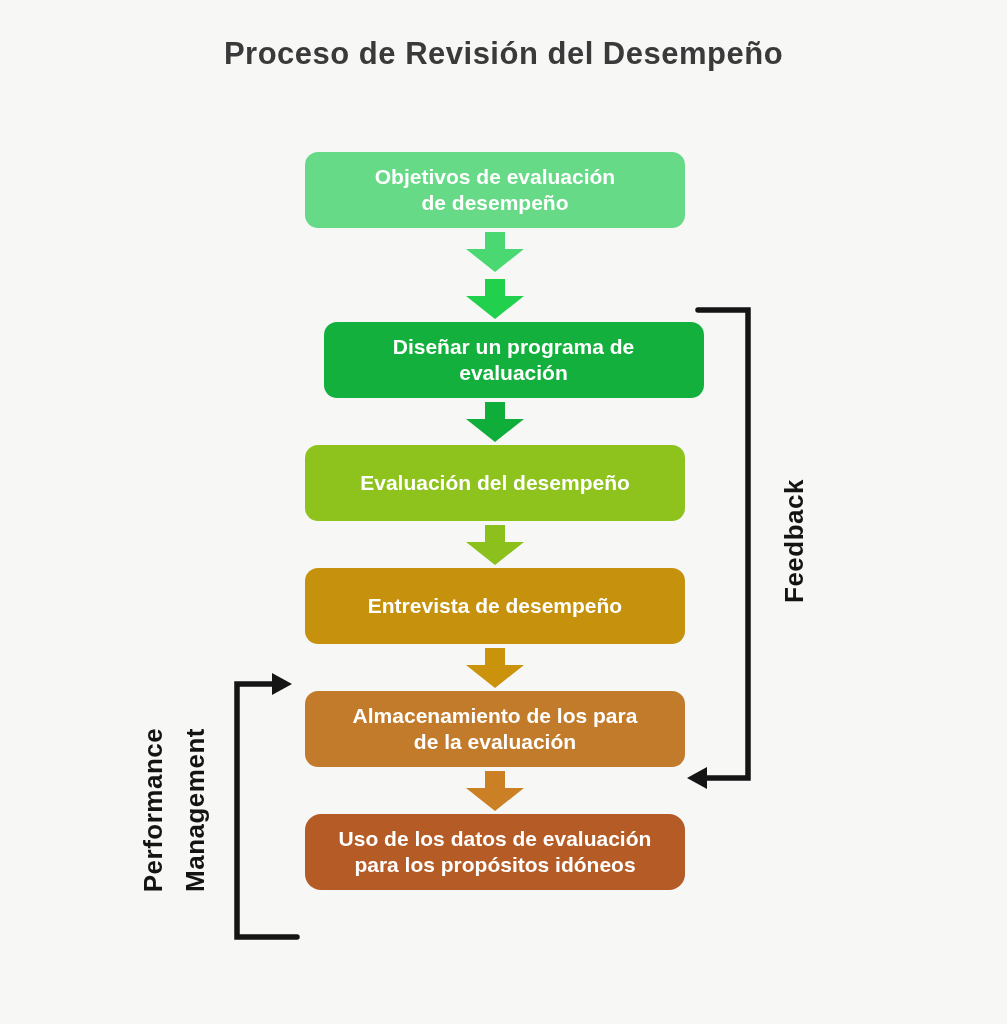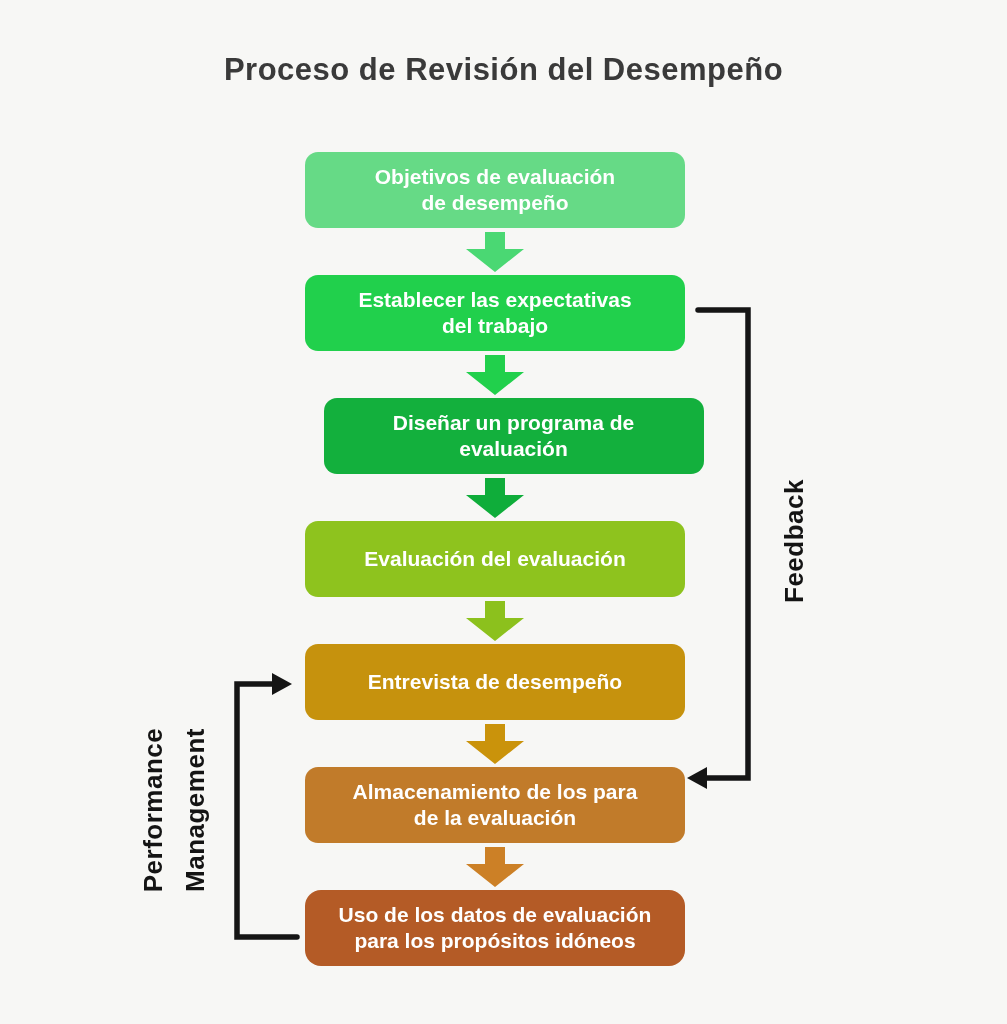--- a/index.html
+++ b/index.html
@@ -9,21 +9,21 @@
   body {
     width: 1007px;
     height: 1024px;
     position: relative;
     overflow: hidden;
     font-family: "Liberation Sans", sans-serif;
     background: #f7f7f5;
   }
   .page-title {
     position: absolute;
-    top: 52px;
+    top: 36px;
     left: 0;
     width: 1007px;
     text-align: center;
     font-size: 31px;
     font-weight: bold;
     color: #3a3a3a;
     letter-spacing: 0.5px;
   }
   .flow-column {
     position: absolute;
@@ -90,39 +90,37 @@
 
   <div class="flow-step" style="background-color: rgb(102, 218, 134);">Objetivos de evaluación
 de desempeño</div>
 
   <div class="flow-arrow">
     <svg width="58" height="40" viewBox="0 0 58 40">
       <polygon points="19,0 39,0 39,17 58,17 29,40 0,17 19,17" fill="#4ad873"></polygon>
     </svg>
   </div>
 
-  <div class="flow-step" style="background-color: rgb(33, 208, 76);">Establecer las expectativas
-del trabajo</div>
 
   <div class="flow-arrow">
     <svg width="58" height="40" viewBox="0 0 58 40">
       <polygon points="19,0 39,0 39,17 58,17 29,40 0,17 19,17" fill="#21d04c"></polygon>
     </svg>
   </div>
 
   <div class="flow-step" style="background-color: rgb(19, 176, 61); margin-left: 37px;">Diseñar un programa de
 evaluación</div>
 
   <div class="flow-arrow">
     <svg width="58" height="40" viewBox="0 0 58 40">
       <polygon points="19,0 39,0 39,17 58,17 29,40 0,17 19,17" fill="#0fad3a"></polygon>
     </svg>
   </div>
 
-  <div class="flow-step" style="background-color: rgb(142, 195, 30);">Evaluación del evaluación</div>
+  <div class="flow-step" style="background-color: rgb(142, 195, 30);">Evaluación del desempeño</div>
 
   <div class="flow-arrow">
     <svg width="58" height="40" viewBox="0 0 58 40">
       <polygon points="19,0 39,0 39,17 58,17 29,40 0,17 19,17" fill="#8cc11d"></polygon>
     </svg>
   </div>
 
   <div class="flow-step" style="background-color: rgb(198, 146, 13);">Entrevista de desempeño</div>
 
   <div class="flow-arrow">

